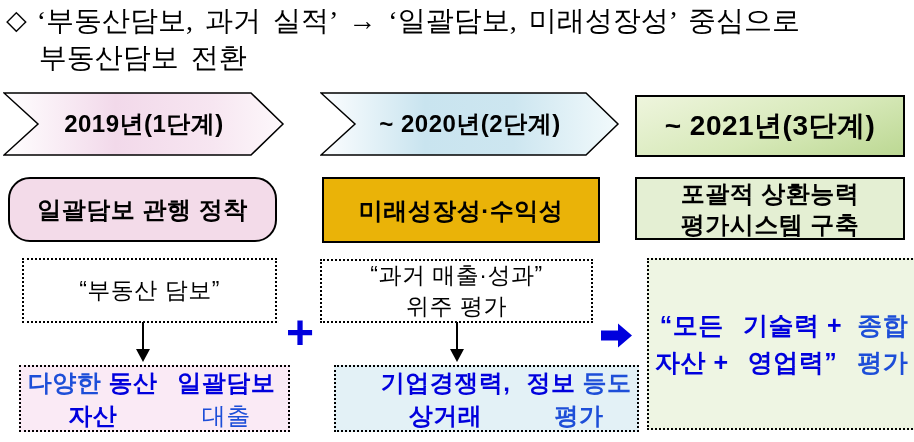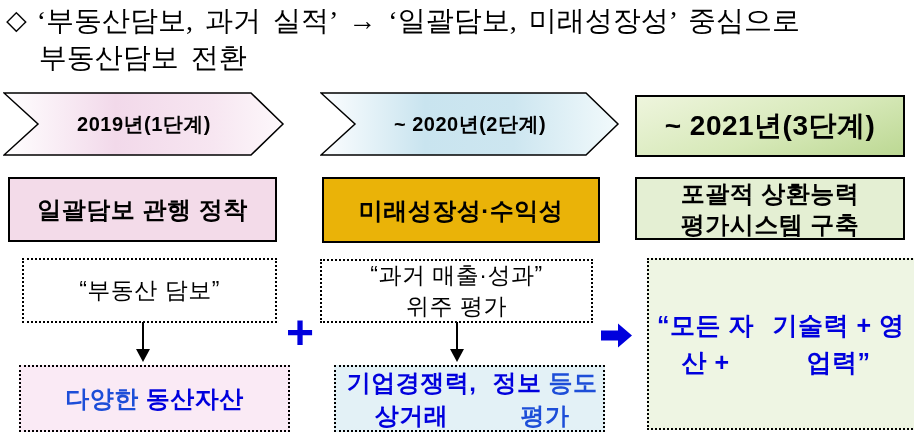--- a/index.html
+++ b/index.html
@@ -13,35 +13,35 @@
     font-family:"Liberation Serif",serif;font-size:28px;line-height:37px;
     word-spacing:5px;letter-spacing:0px;color:#000;
   }
   .title .bullet{font-size:27px;margin-right:10px;line-height:37px;}
   .title .t2{margin-left:2px;}
   
   .chev{position:absolute;top:92px;height:64px;}
   .chev svg{position:absolute;left:0;top:0;}
   .chev .lbl{
     position:absolute;inset:0;display:flex;align-items:center;justify-content:center;
-    font-size:20px;font-weight:bold;letter-spacing:0.5px;
+    font-size:24px;font-weight:bold;letter-spacing:0.5px;
   }
   .hdr3{
     position:absolute;left:635px;top:95px;width:266px;height:58px;
     border:2px solid #000;display:flex;align-items:center;justify-content:center;
     font-size:28px;font-weight:bold;letter-spacing:0.5px;
     background:linear-gradient(160deg,#eef5dd 0%,#d7e9b9 55%,#bcd893 100%);
   }
   
   .goalbox{
     position:absolute;border:2px solid #000;display:flex;flex-direction:column;
     align-items:center;justify-content:center;font-size:24px;font-weight:bold;
     letter-spacing:0.5px;line-height:31px;text-align:center;
   }
-  .g1{left:8px;top:177px;width:265px;height:61px;background:#f3dbe9;}
+  .g1{left:8px;top:177px;width:265px;height:61px;background:#f3dbe9;border-radius:22px;}
   .g2{left:322px;top:177px;width:274px;height:62px;background:#eab308;}
   .g3{left:635px;top:177px;width:266px;height:59px;background:#e4efd3;}
   .squiggle{
     text-decoration:underline;text-decoration-style:wavy;
     text-decoration-color:#cc5500;text-decoration-thickness:1.5px;text-underline-offset:4px;
   }
   
   .dotbox{
     position:absolute;border:2px dotted #000;background:#fff;
     display:flex;flex-direction:column;align-items:center;justify-content:center;
@@ -49,21 +49,21 @@
   }
   .b1{left:22px;top:258px;width:251px;height:61px;align-items:center;}
   .b2{left:320px;top:259px;width:269px;height:60px;}
   
   .resbox{
     position:absolute;border:2px dotted #000;
     display:flex;flex-direction:row;align-items:center;justify-content:center;
     font-size:24px;font-weight:bold;line-height:33px;text-align:center;letter-spacing:0.5px;margin-left:12px;
   }
   .r1{left:7px;top:365px;width:267px;height:63px;background:#faeaf5;}
-  .r2{left:322px;top:365px;width:267px;height:63px;background:#e3f1f6;}
+  .r2{left:322px;top:365px;width:267px;height:63px;background:#e3f1f6;padding-left:34px;}
   .r3{left:635px;top:258px;width:266px;height:168px;background:#eef5e3;font-size:25px;line-height:37px;}
   .t-blue{color:#0000dd;}
   .t-black{color:#1d4ed8;}
   .t-reg{font-weight:normal;}
   
   .downarrow{position:absolute;width:18px;height:40px;top:322px;}
   .da1{left:134px;}
   .da2{left:448px;}
   .plus{
     position:absolute;left:276px;top:304px;width:48px;height:56px;
@@ -151,25 +151,27 @@
   </svg>
 
   <div class="plus">+</div>
 
   <svg class="rightarrow" viewBox="0 0 32 25">
     <polygon points="0,7.5 17,7.5 17,0.5 31,12.5 17,24.5 17,17.5 0,17.5" fill="#0000dd"></polygon>
   </svg>
 
   <div class="resbox r1">
     <span><span class="t-black">다양한 </span><span class="t-blue">동산자산</span></span>
+    <span><span class="t-blue">일괄담보</span><span class="t-black t-reg"> 대출</span></span>
   </div>
 
   <div class="resbox r2">
     <span class="t-blue">기업경쟁력, 상거래</span>
     <span><span class="t-blue">정보</span><span class="t-black"> 등도 평가</span></span>
   </div>
 
   <div class="resbox r3">
     <span class="t-blue">“모든 자산 +</span>
     <span class="t-blue">기술력 + 영업력”</span>
+    <span class="t-black">종합 평가</span>
   </div>
 
 </div>
 
 </body></html>

